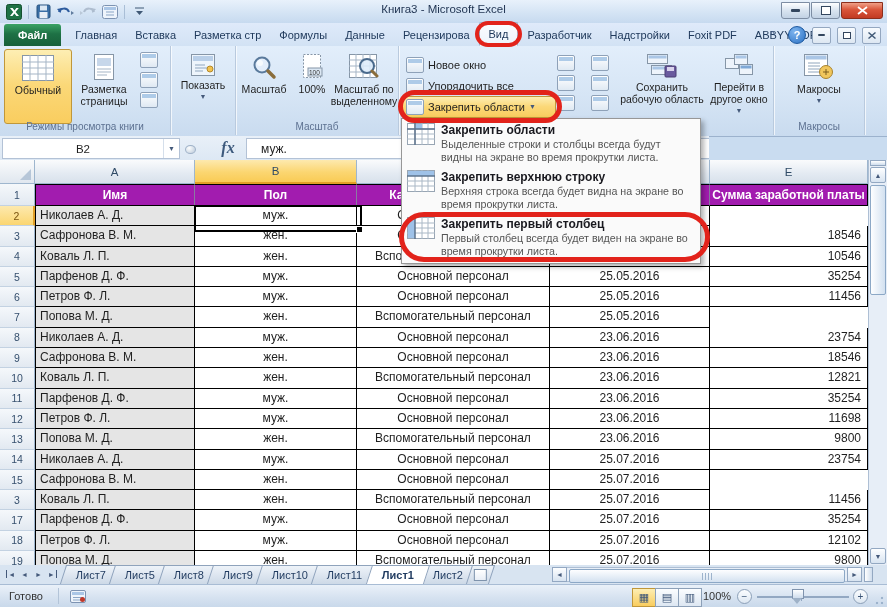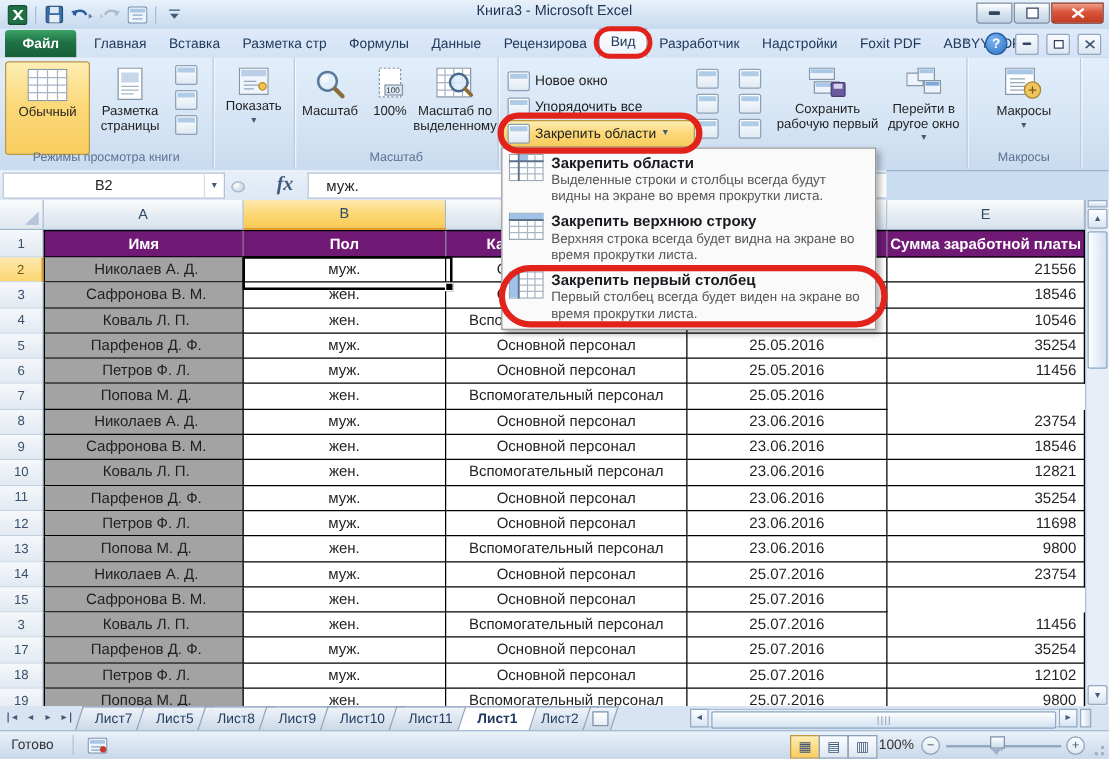--- a/index.html
+++ b/index.html
@@ -78,26 +78,26 @@
   .grow{display:flex;height:20.3px;}
   .grow.hrow{height:22px;}
   .rn{width:35px;flex:none;background:linear-gradient(#f5f8fb,#e2e9f1);border-right:1px solid #9eb6ce;
     border-bottom:1px solid #c3d2e2;display:flex;align-items:center;justify-content:center;
     font-size:10.5px;color:#36506e;box-sizing:border-box;}
   #rowsview > .grow:nth-of-type(2) .rn, .data-rows .grow:first-of-type .rn{
     background:linear-gradient(#fde9ae,#fbd671);color:#7a5410;border-right:2px solid #e19f27;}
   .c{box-sizing:border-box;border-right:1px solid #000;border-bottom:1px solid #000;
     font-size:12px;display:block;line-height:19.5px;white-space:nowrap;overflow:hidden;text-align:center;}
   .hrow .c{line-height:21px;}
-  .ca{width:160px;border-left:1px solid #000;background:#a3a3a3;text-align:center;padding-left:4px;}
+  .ca{width:160px;border-left:1px solid #000;background:#e5e5e5;text-align:left;padding-left:4px;}
   .cb{width:162px;}
   .cc{width:193px;}
   .cd{width:160px;}
   .ce{width:158px;text-align:right;padding-right:6px;}
-  .hrow .c{background:#701a75;color:#fff;font-weight:bold;border-right:1px solid #8a7aa0;border-top:1px solid #000;}
+  .hrow .c{background:#a21caf;color:#fff;font-weight:bold;border-right:1px solid #8a7aa0;border-top:1px solid #000;}
   .hrow .ca{text-align:center;padding-left:0;border-left:1px solid #000;}
   .hrow .ce{text-align:center;padding-right:0;border-right:1px solid #000;}
   #selbox{position:absolute;left:194px;top:45px;width:164px;height:23px;border:2px solid #000;z-index:5;pointer-events:none;}
   #selbox::after{content:"";position:absolute;right:-3px;bottom:-3px;width:5px;height:5px;background:#000;border:1px solid #fff;}
   
   #vscroll{position:absolute;left:868px;top:0;width:19px;height:405px;background:#e7eef7;border-left:1px solid #aebfd4;box-sizing:border-box;}
   .sbtn{position:absolute;left:1px;width:16px;height:16px;border:1px solid #93a8c2;border-radius:2px;
     background:linear-gradient(#fdfeff,#d8e4f1);display:flex;align-items:center;justify-content:center;
     font-size:7px;color:#44597a;box-sizing:border-box;}
   #vthumb{position:absolute;left:1px;top:25px;width:16px;height:110px;border:1px solid #8ca8c6;border-radius:2px;
@@ -355,21 +355,21 @@
     </div>
     <div class="bigbtn abs" style="left:218px;top:3px;width:90px;height:70px">
       <svg width="30" height="24">
           <rect x="0.5" y="0.5" width="20" height="9" fill="#eef4fb" stroke="#8696a7"></rect>
           <rect x="1.5" y="1.5" width="18" height="3" fill="#aac6e6"></rect>
           <rect x="4.5" y="11.5" width="20" height="9" fill="#eef4fb" stroke="#8696a7"></rect>
           <rect x="5.5" y="12.5" width="18" height="3" fill="#aac6e6"></rect>
           <rect x="18" y="12" width="11" height="11" rx="1" fill="#6a5a9e" stroke="#4a3d73"></rect>
           <rect x="20" y="13" width="7" height="4" fill="#d9d3ec"></rect>
         </svg>
-      <span class="cap">Сохранить рабочую первый</span>
+      <span class="cap">Сохранить рабочую область</span>
     </div>
     <div class="bigbtn abs" style="left:308px;top:3px;width:64px;height:70px">
       <svg width="28" height="24">
           <rect x="0.5" y="4.5" width="13" height="10" fill="#eef4fb" stroke="#8696a7"></rect>
           <rect x="9.5" y="0.5" width="13" height="10" fill="#eef4fb" stroke="#8696a7"></rect>
           <rect x="10.5" y="1.5" width="11" height="3" fill="#aac6e6"></rect>
           <rect x="14.5" y="10.5" width="13" height="10" fill="#eef4fb" stroke="#8696a7"></rect>
           <rect x="15.5" y="11.5" width="11" height="3" fill="#7fa8d6"></rect>
         </svg>
       <span class="cap">Перейти в другое окно</span>
@@ -424,21 +424,20 @@
       <div class="c ce">Сумма заработной платы</div>
     </div>
     <div class="data-rows">
 
         <div class="grow">
           <div class="rn">2</div>
           <div class="c ca">Николаев А. Д.</div>
           <div class="c cb">муж.</div>
           <div class="c cc">Основной персонал</div>
           <div class="c cd">25.05.2016</div>
-          <div class="c ce">21556</div>
         </div>
 
         <div class="grow">
           <div class="rn">3</div>
           <div class="c ca">Сафронова В. М.</div>
           <div class="c cb">жен.</div>
           <div class="c cc">Основной персонал</div>
           <div class="c cd">25.05.2016</div>
           <div class="c ce">18546</div>
         </div>

